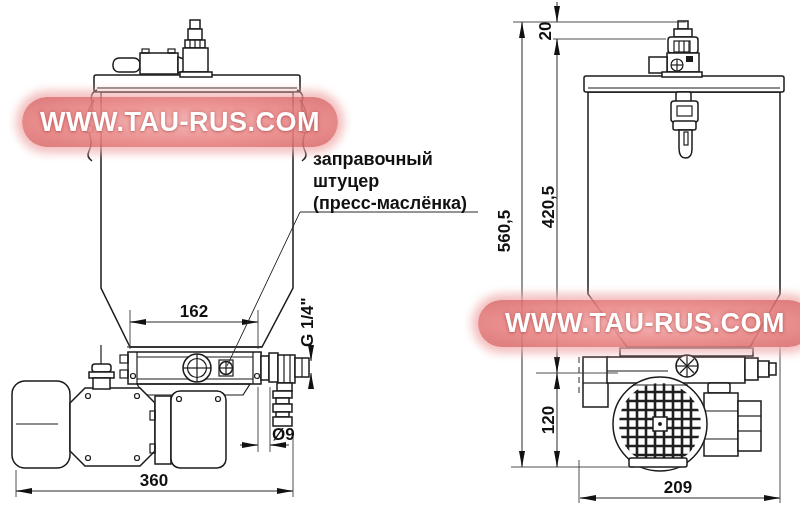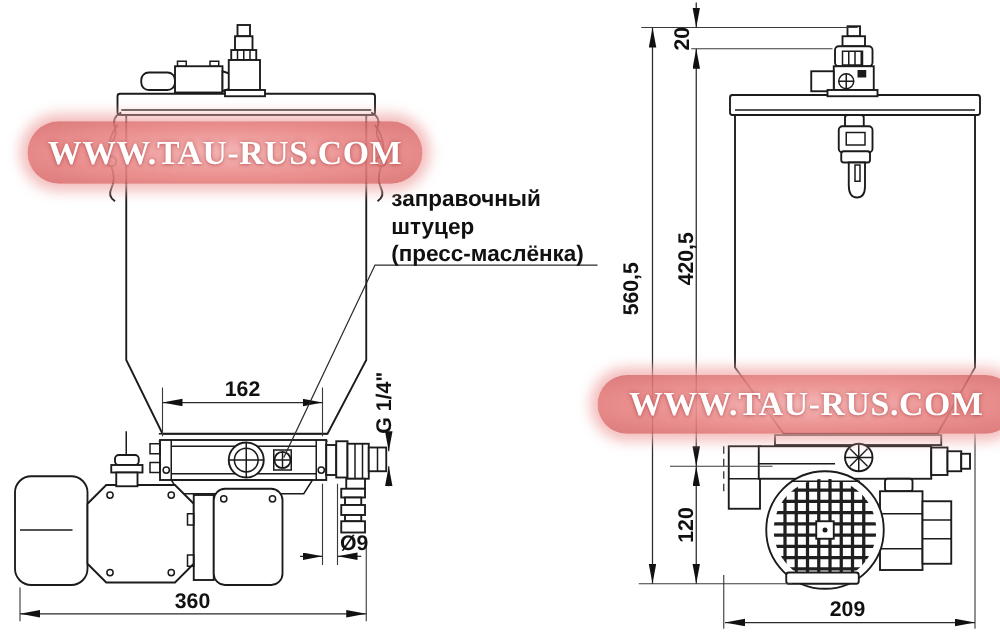--- a/index.html
+++ b/index.html
@@ -13,21 +13,21 @@
   .extline{stroke:#3a3a3a;stroke-width:0.9;fill:none;}
   .dashline{stroke:#2a2a2a;stroke-width:1;fill:none;stroke-dasharray:6 4;}
   .grid{stroke:#1f1f1f;stroke-width:2.6;}
   .dim{font:bold 17px "Liberation Sans",sans-serif;fill:#111;}
   .callout-text{font:bold 18px "Liberation Sans",sans-serif;fill:#111;}
   .watermark{position:absolute;display:flex;align-items:center;justify-content:center;
      border-radius:28px;
      background:radial-gradient(ellipse at center, rgba(244,178,178,0.95) 0%, rgba(233,132,132,0.90) 55%, rgba(213,98,98,0.85) 100%);
      box-shadow:0 0 10px 6px rgba(241,172,172,0.8);
      color:#ffffff;font-weight:bold;font-size:27px;letter-spacing:0.5px;white-space:nowrap;
-     text-shadow:0 0 4px rgba(160,45,45,0.45),0 1px 2px rgba(160,45,45,0.35);font-family:Liberation Serif, serif;}
+     text-shadow:0 0 4px rgba(160,45,45,0.45),0 1px 2px rgba(160,45,45,0.35);}
   #wm1{left:22px;top:97px;width:316px;height:50px;}
   #wm2{left:478px;top:300px;width:334px;height:47px;}
 </style>
 </head>
 <body>
 
 <div id="stage">
 
 <svg width="800" height="507" viewBox="0 0 800 507">
   <defs>

